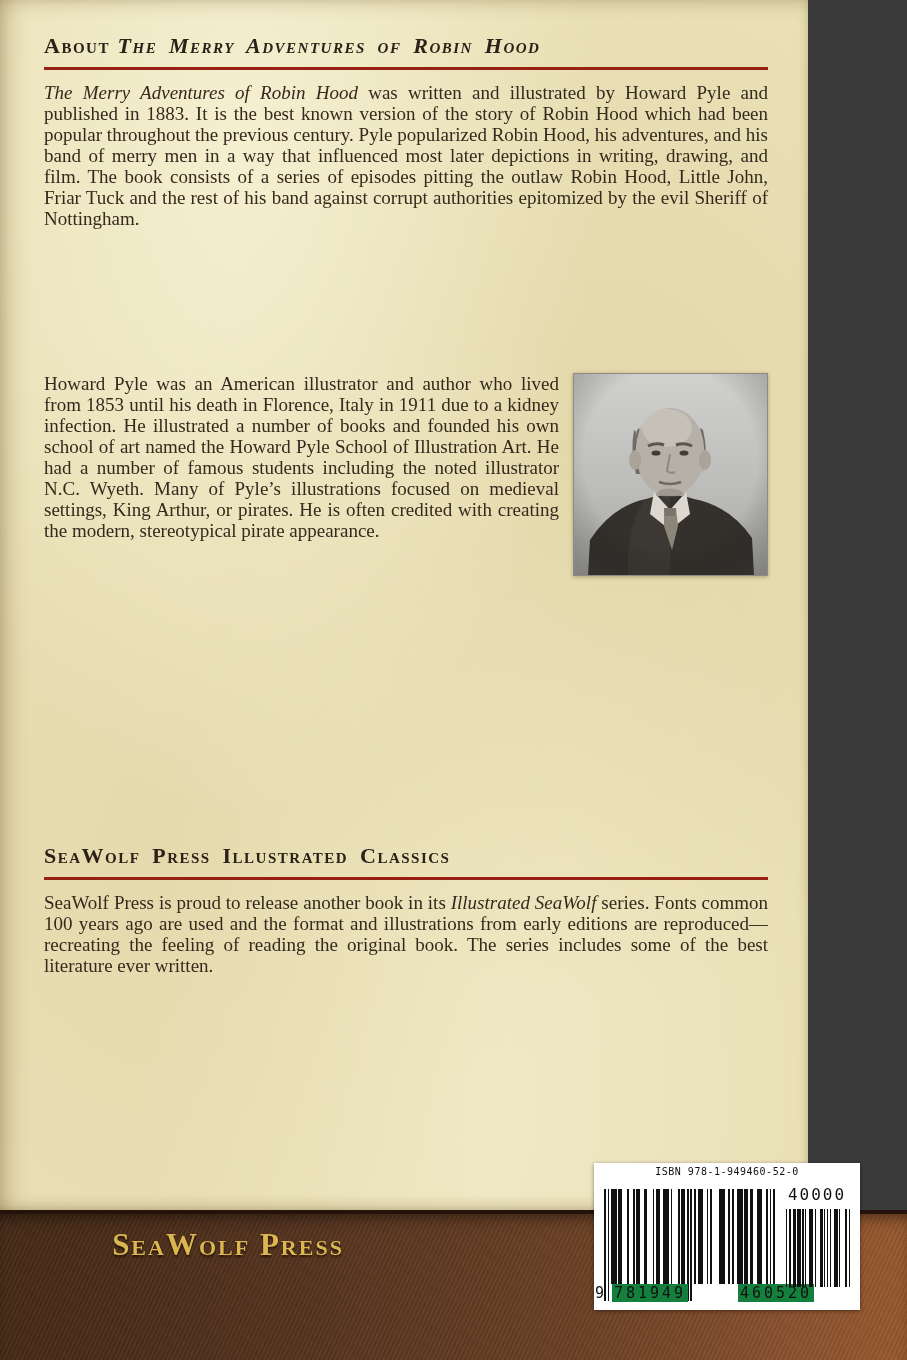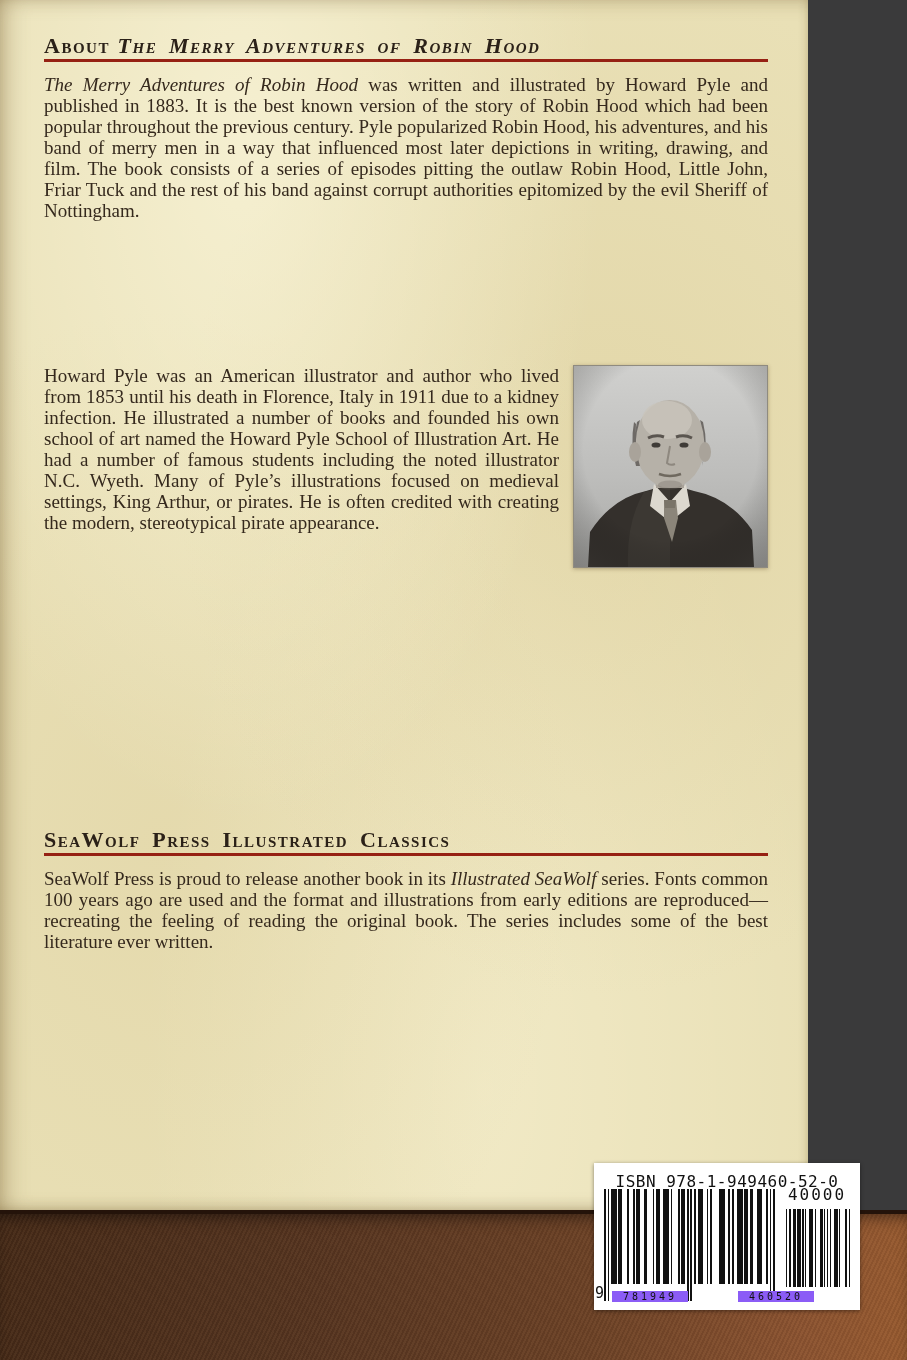--- a/index.html
+++ b/index.html
@@ -23,37 +23,38 @@
       inset 0 14px 20px -14px rgba(120,95,50,0.30),
       inset 0 -10px 16px -10px rgba(110,85,45,0.40);
   }
   .content{position:absolute;left:44px;top:0;width:724px;}
   .section-heading{
     margin:0;overflow:hidden;
     font-size:22px;line-height:26px;font-weight:700;
     font-variant:small-caps;letter-spacing:1.5px;word-spacing:0.22em;
     color:#2b2118;
     border-bottom:3px solid #962113;
+    padding-bottom:8px;
   }
   .italic{font-style:italic;}
   .heading-prefix{margin-right:0.35em;}
   .body-text{
     margin:12px 0 0;font-size:19px;line-height:21px;color:#35291d;
     text-align:justify;
   }
   .s1{padding-top:33px;}
   .p-book{min-height:198px;}
   .s2{margin-top:93px;min-height:462px;}
   .s2 .section-heading{margin-top:45px;}
   .portrait-fig{
     float:right;width:193px;height:201px;margin:0 0 16px 14px;
     border:1px solid #8f8b80;box-shadow:0 1px 4px rgba(90,70,35,0.4);
     background:#c4c4c2;
   }
-  .s3{margin-top:0;}
+  .s3{margin-top:8px;}
   
   .side-panel{
     position:absolute;left:808px;top:0;width:99px;height:1210px;
     background:#3a3a3b;
   }
   
   .leather{
     position:absolute;left:0;top:1210px;width:907px;height:150px;
     background:
       repeating-linear-gradient(115deg, rgba(255,220,170,0.04) 0 2px, rgba(0,0,0,0.05) 2px 4px),
@@ -74,32 +75,32 @@
     font-size:27px;line-height:30px;letter-spacing:1px;color:#d3ac44;
     text-shadow:0 2px 2px rgba(15,6,0,0.6);
   }
   
   .barcode-box{
     position:absolute;left:594px;top:1163px;width:266px;height:147px;
     background:#ffffff;z-index:5;box-shadow:0 1px 4px rgba(0,0,0,0.45);
     font-family:"DejaVu Sans Mono", monospace;color:#111;
   }
   .isbn-line{
-    position:absolute;left:0;right:0;top:9px;text-align:center;
-    font-size:16px;letter-spacing:0.5px;white-space:nowrap;
+    position:absolute;left:0;right:0;top:3px;text-align:center;
+    font-size:10px;letter-spacing:0.5px;white-space:nowrap;
   }
   .price-code{
     position:absolute;left:190px;top:22px;width:66px;text-align:center;
     font-size:16px;letter-spacing:2px;
   }
   .main-code{position:absolute;left:10px;top:26px;width:171px;height:112px;}
   .main-code svg,.supp-code svg{display:block;width:100%;height:100%;}
   .supp-code{position:absolute;left:192px;top:46px;width:64px;height:78px;}
   .bc-digit-left{position:absolute;left:-9px;bottom:-1px;font-size:15px;}
-  .bc-group{position:absolute;bottom:-1px;font-size:10px;letter-spacing:3px;text-align:center;background:#8b5cf6;padding:0 1px;}
+  .bc-group{position:absolute;bottom:-1px;font-size:15px;letter-spacing:3px;text-align:center;background:#15803d;padding:0 1px;}
   .bc-g1{left:8px;width:74px;}
   .bc-g2{left:90px;width:74px;margin-left:44px;}
 </style>
 </head>
 <body>
 
 <div>
 
   <div class="parchment">
     <div class="content">
@@ -166,20 +167,21 @@
         <p class="body-text"><span>SeaWolf Press is proud to release another book in its </span><span class="italic">Illustrated SeaWolf</span><span> series. Fonts common 100 years ago are used and the format and illustrations from early editions are reproduced—recreating the feeling of reading the original book. The series includes some of the best literature ever written.</span></p>
       </section>
 
     </div>
   </div>
 
   <div class="side-panel"></div>
 
   <div class="leather">
     <div class="footer-text">
+      <div class="publisher-name">SeaWolf Press</div>
     </div>
   </div>
 
   <div class="barcode-box">
     <div class="isbn-line">ISBN 978-1-949460-52-0</div>
     <div class="price-code">40000</div>
     <div class="main-code" id="ean13">
       <span class="bc-digit-left">9</span>
       <span class="bc-group bc-g1">781949</span>
       <span class="bc-group bc-g2">460520</span>

